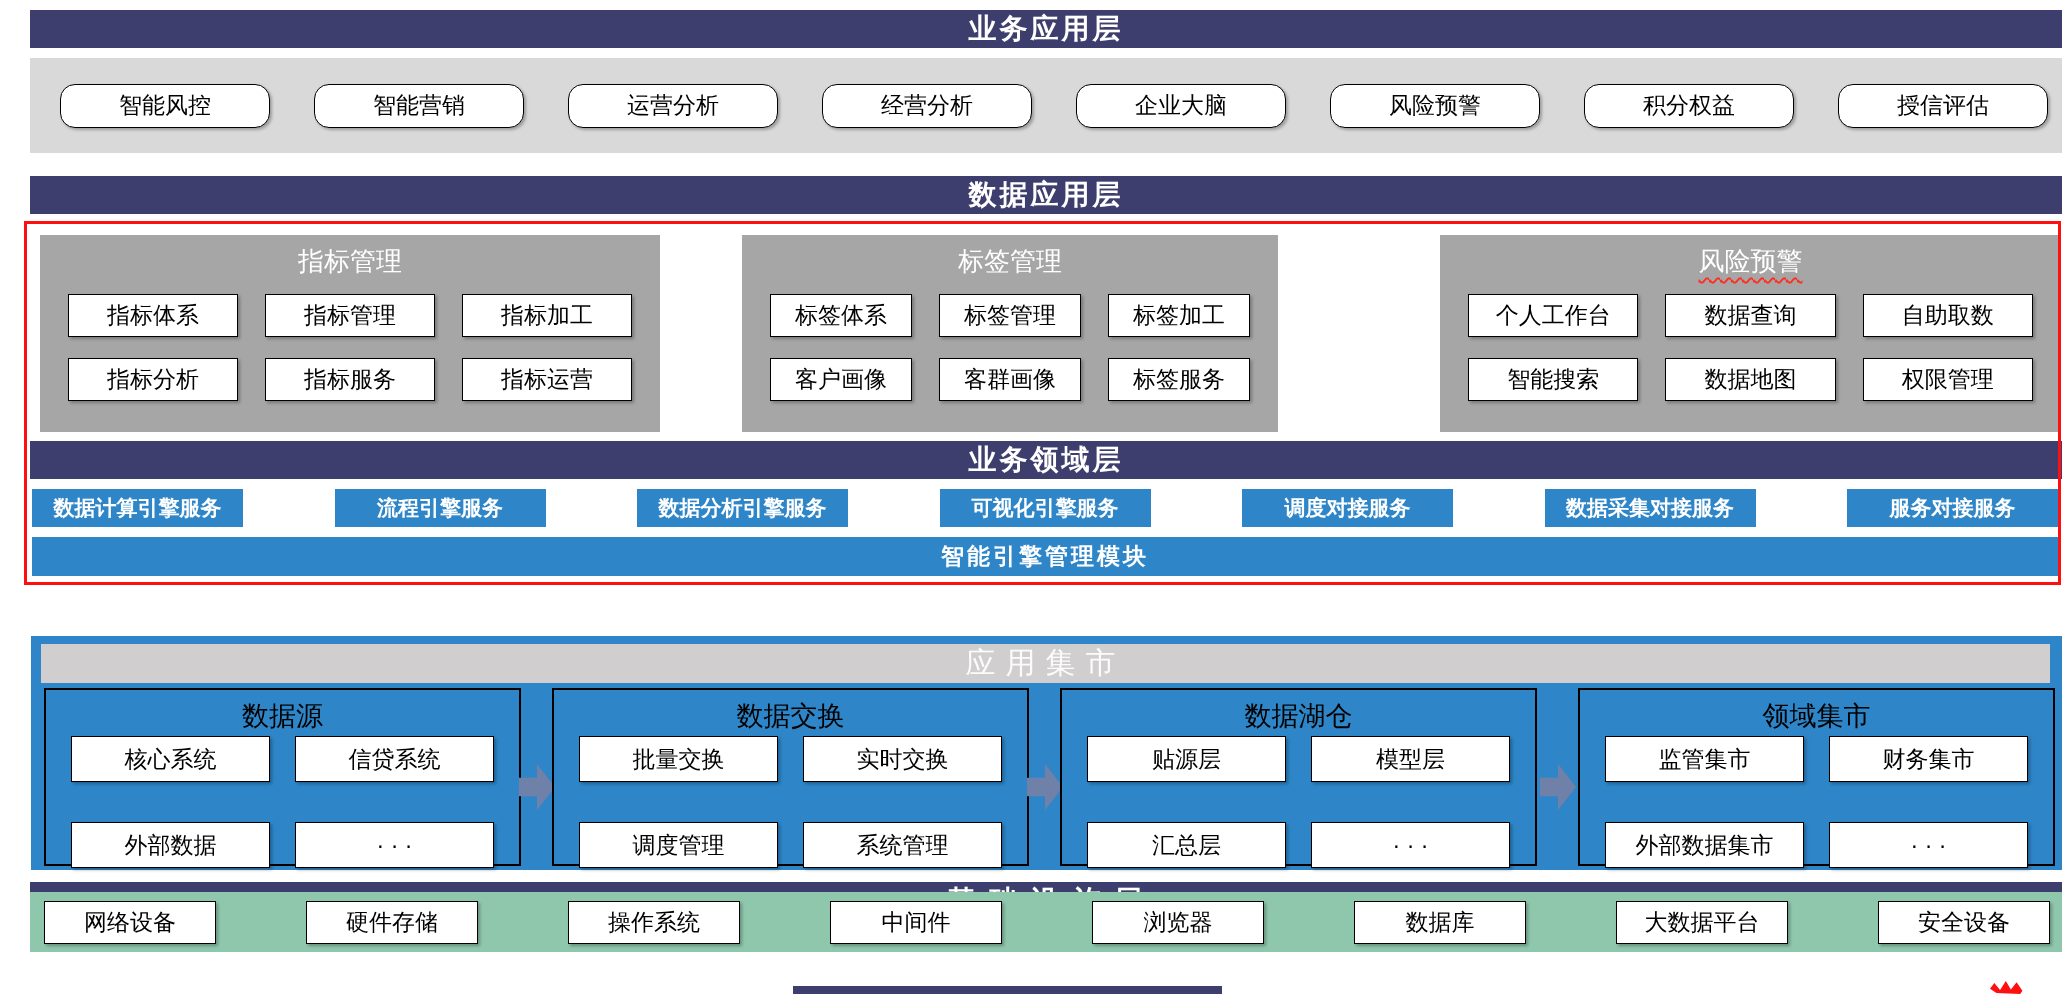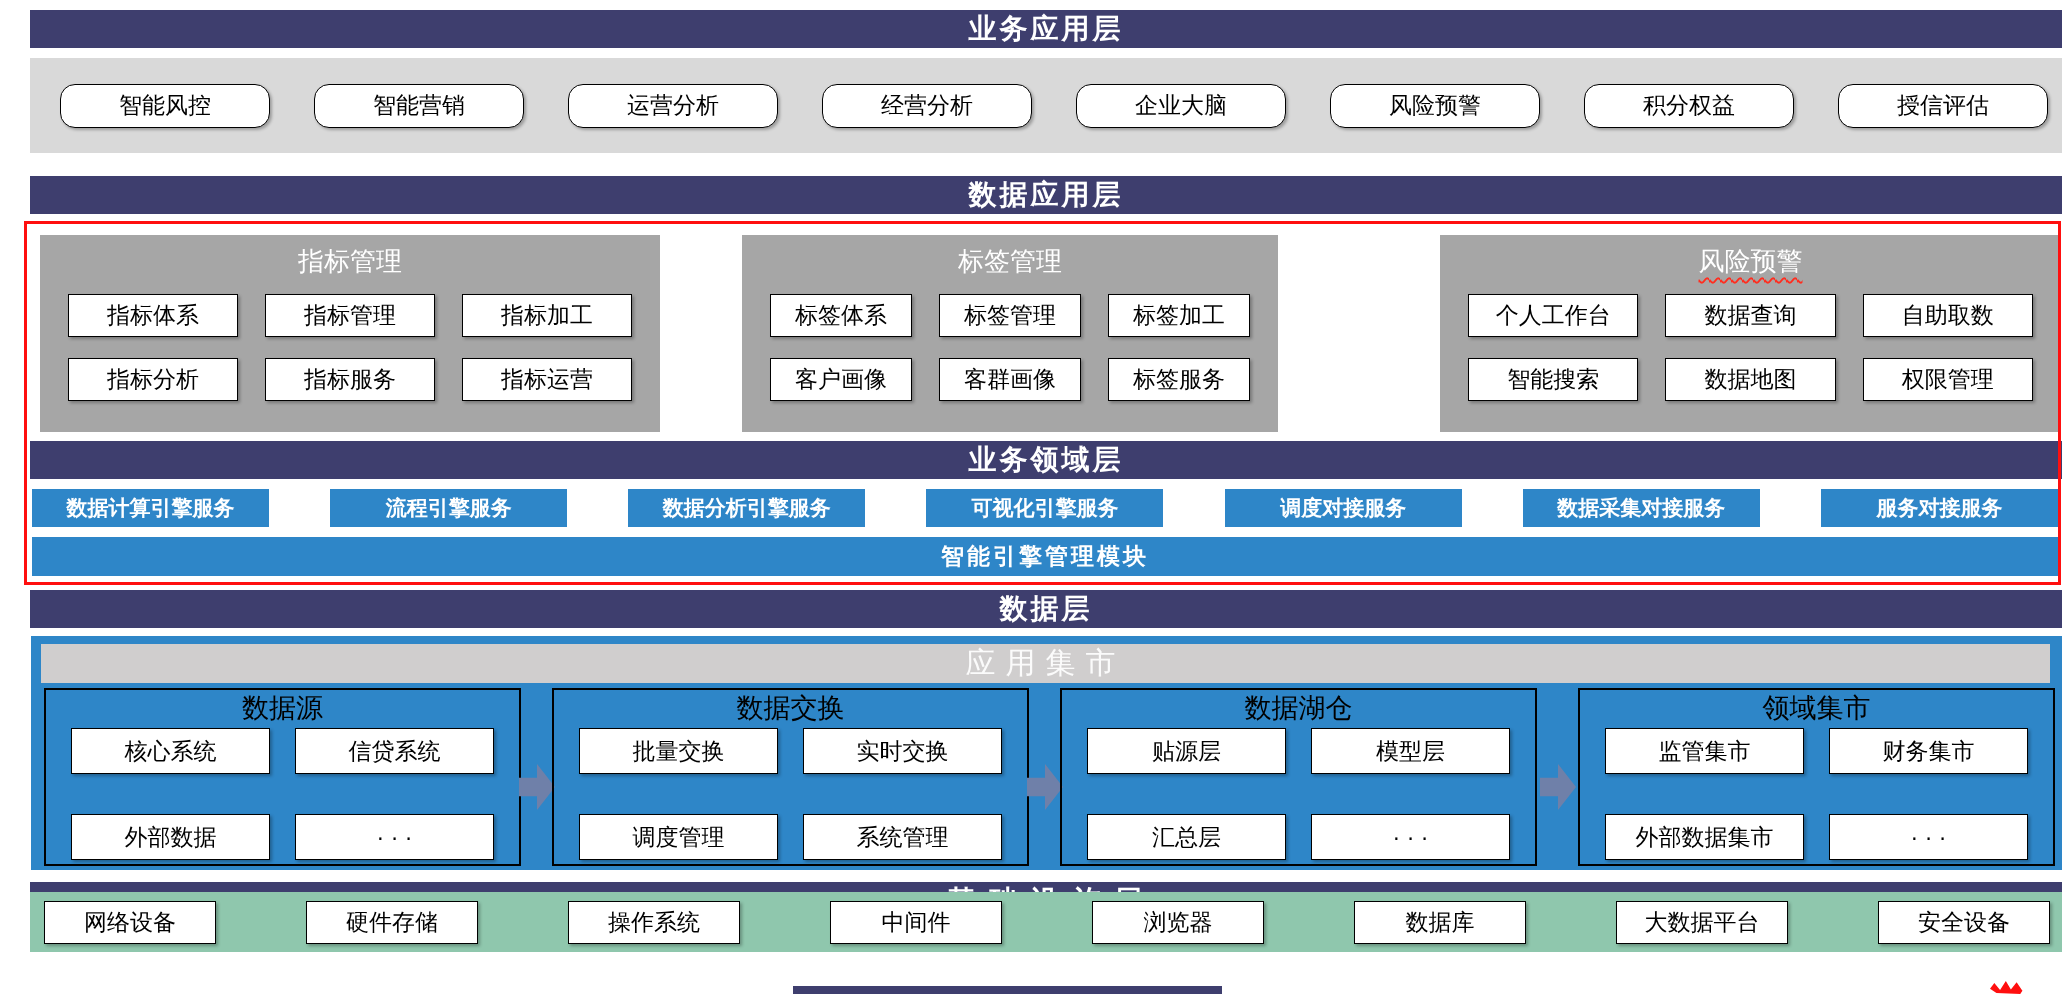--- a/index.html
+++ b/index.html
@@ -65,21 +65,21 @@
     gap:21px 27px; margin:20px 28px 0;
   }
   .panel-grid .wbox { height:43px; }
 
   
   .services-row {
     position:absolute; top:489px; left:32px; right:4px;
     display:flex; justify-content:space-between;
   }
   .svc {
-    width:237px; height:38px;
+    width:211px; height:38px;
     background:var(--blue,#2E86C8); color:#fff;
     font-weight:bold; font-size:21px;
     display:flex; align-items:center; justify-content:center; white-space:nowrap;
   }
   .engine-bar {
     position:absolute; top:537px; left:32px; right:4px; height:39px;
     background:var(--blue,#2E86C8); color:#fff;
     font-weight:bold; font-size:23px; letter-spacing:3px;
     display:flex; align-items:center; justify-content:center;
   }
@@ -94,21 +94,21 @@
     background:var(--silver,#D0CECE); color:#fbfbfb;
     font-size:30px; letter-spacing:10px;
     font-family:"Liberation Serif","DejaVu Serif",serif;
     display:flex; align-items:center; justify-content:center;
   }
   .dl-panel {
     position:absolute; top:52px; width:477px; height:178px;
     border:2px solid #000;
   }
   .dl-title {
-    text-align:center; margin-top:0; height:32px;
+    text-align:center; margin-top:8px; height:32px;
     font-size:27px; color:#000;
     font-family:"Liberation Serif","DejaVu Serif",serif;
   }
   .dl-grid {
     display:grid; grid-template-columns:1fr 1fr;
     gap:40px 25px; margin:6px 25px 0;
   }
   .dl-grid .wbox { height:46px; }
 
   .arrow {
@@ -199,21 +199,20 @@
     <div class="svc">可视化引擎服务</div>
     <div class="svc">调度对接服务</div>
     <div class="svc">数据采集对接服务</div>
     <div class="svc">服务对接服务</div>
   </div>
 
   <div class="engine-bar">智能引擎管理模块</div>
 
   <div class="red-frame"></div>
 
-  <div class="layer-header" style="top:590px">数据层</div>
 
   <div class="data-region">
 
     <div class="mart-bar">应用集市</div>
 
     <div class="dl-panel" style="left:13px">
       <div class="dl-title">数据源</div>
       <div class="dl-grid">
         <div class="wbox">核心系统</div>
         <div class="wbox">信贷系统</div>

